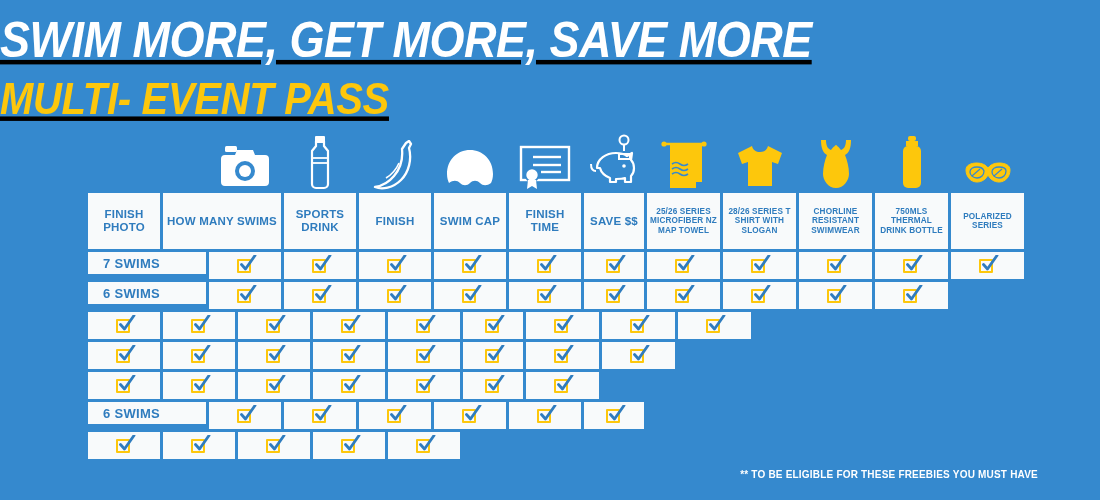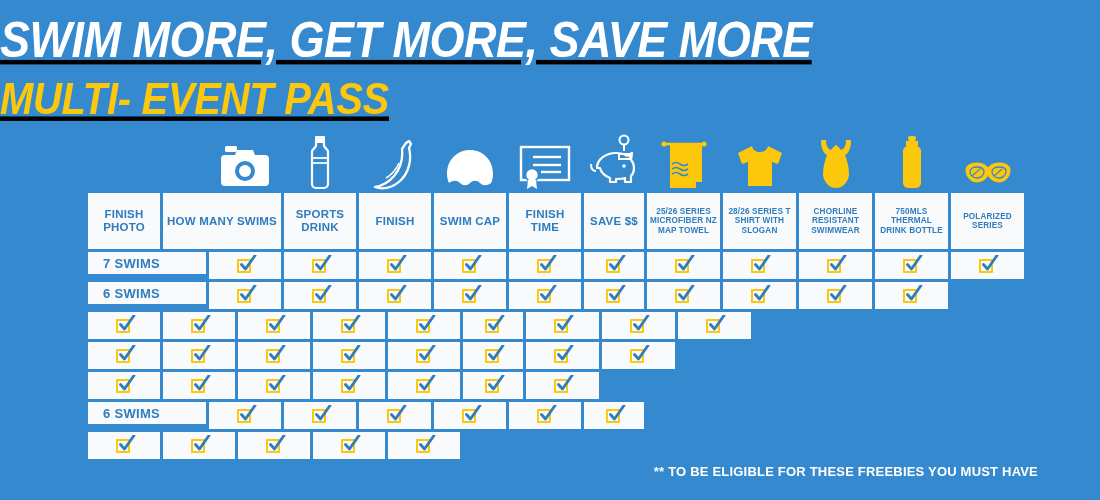--- a/index.html
+++ b/index.html
@@ -145,21 +145,21 @@
     width: 19px; height: 19px;
   }
 
   
   .footnote {
     position: absolute;
     right: 62px;
     bottom: 18px;
     text-align: center;
     color: #ffffff;
-    font-size: 13px;
+    font-size: 10px;
     font-weight: bold;
     line-height: 1.45;
     letter-spacing: 0.2px;
   }
 </style>
 </head>
 <body>
 
 <div class="title-block">
   <div class="title-main">SWIM MORE, GET MORE, SAVE MORE</div>

